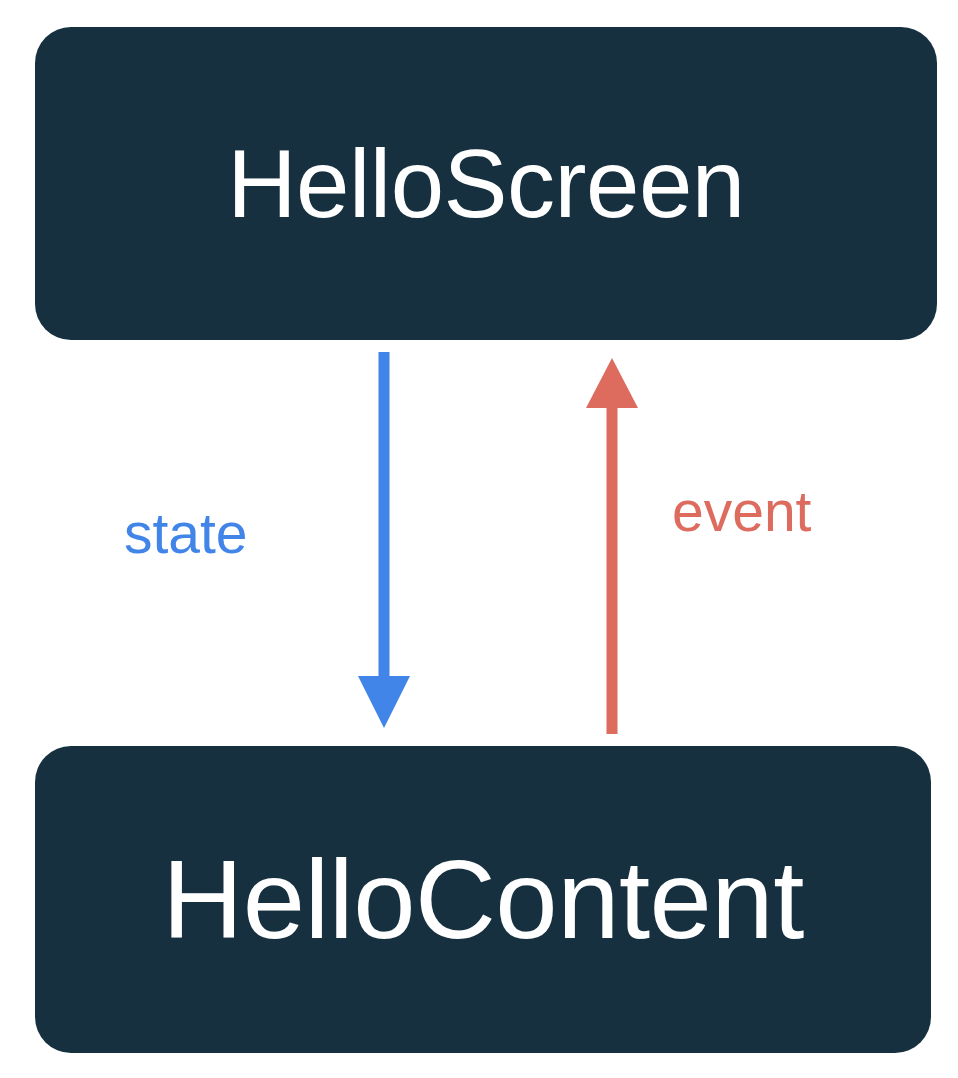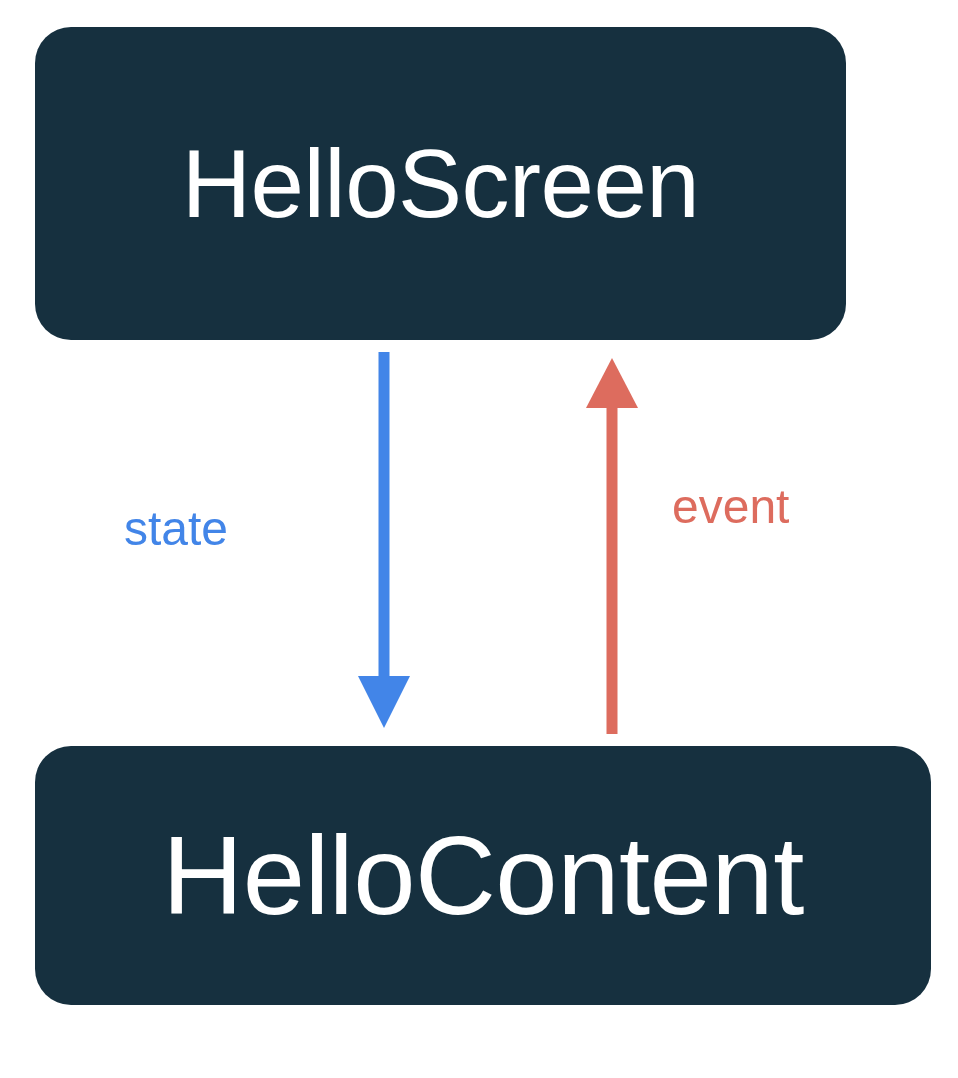--- a/index.html
+++ b/index.html
@@ -34,32 +34,32 @@
     font-family: "Liberation Sans", sans-serif;
     font-weight: 400;
     letter-spacing: -0.5px;
     line-height: 1;
     white-space: nowrap;
   }
 
   #node-hello-screen {
     left: 35px;
     top: 27px;
-    width: 811px;
+    width: 902px;
     height: 313px;
   }
   #node-hello-screen .node-label {
     font-size: 96px;
   }
 
   #node-hello-content {
     left: 35px;
     top: 746px;
     width: 896px;
-    height: 259px;
+    height: 307px;
   }
   #node-hello-content .node-label {
     font-size: 112px;
   }
 
   
   .arrow-svg {
     position: absolute;
     overflow: visible;
   }
@@ -74,21 +74,21 @@
     top: 352px;
     width: 90px;
     height: 390px;
   }
 
   
   .edge-label {
     position: absolute;
     font-family: "Liberation Sans", sans-serif;
     font-weight: 400;
-    font-size: 48px;
+    font-size: 57px;
     line-height: 1;
     white-space: nowrap;
   }
   #edge-label-state {
     left: 124px;
     top: 505px;
     color: #4285e8;
   }
   #edge-label-event {
     left: 672px;

